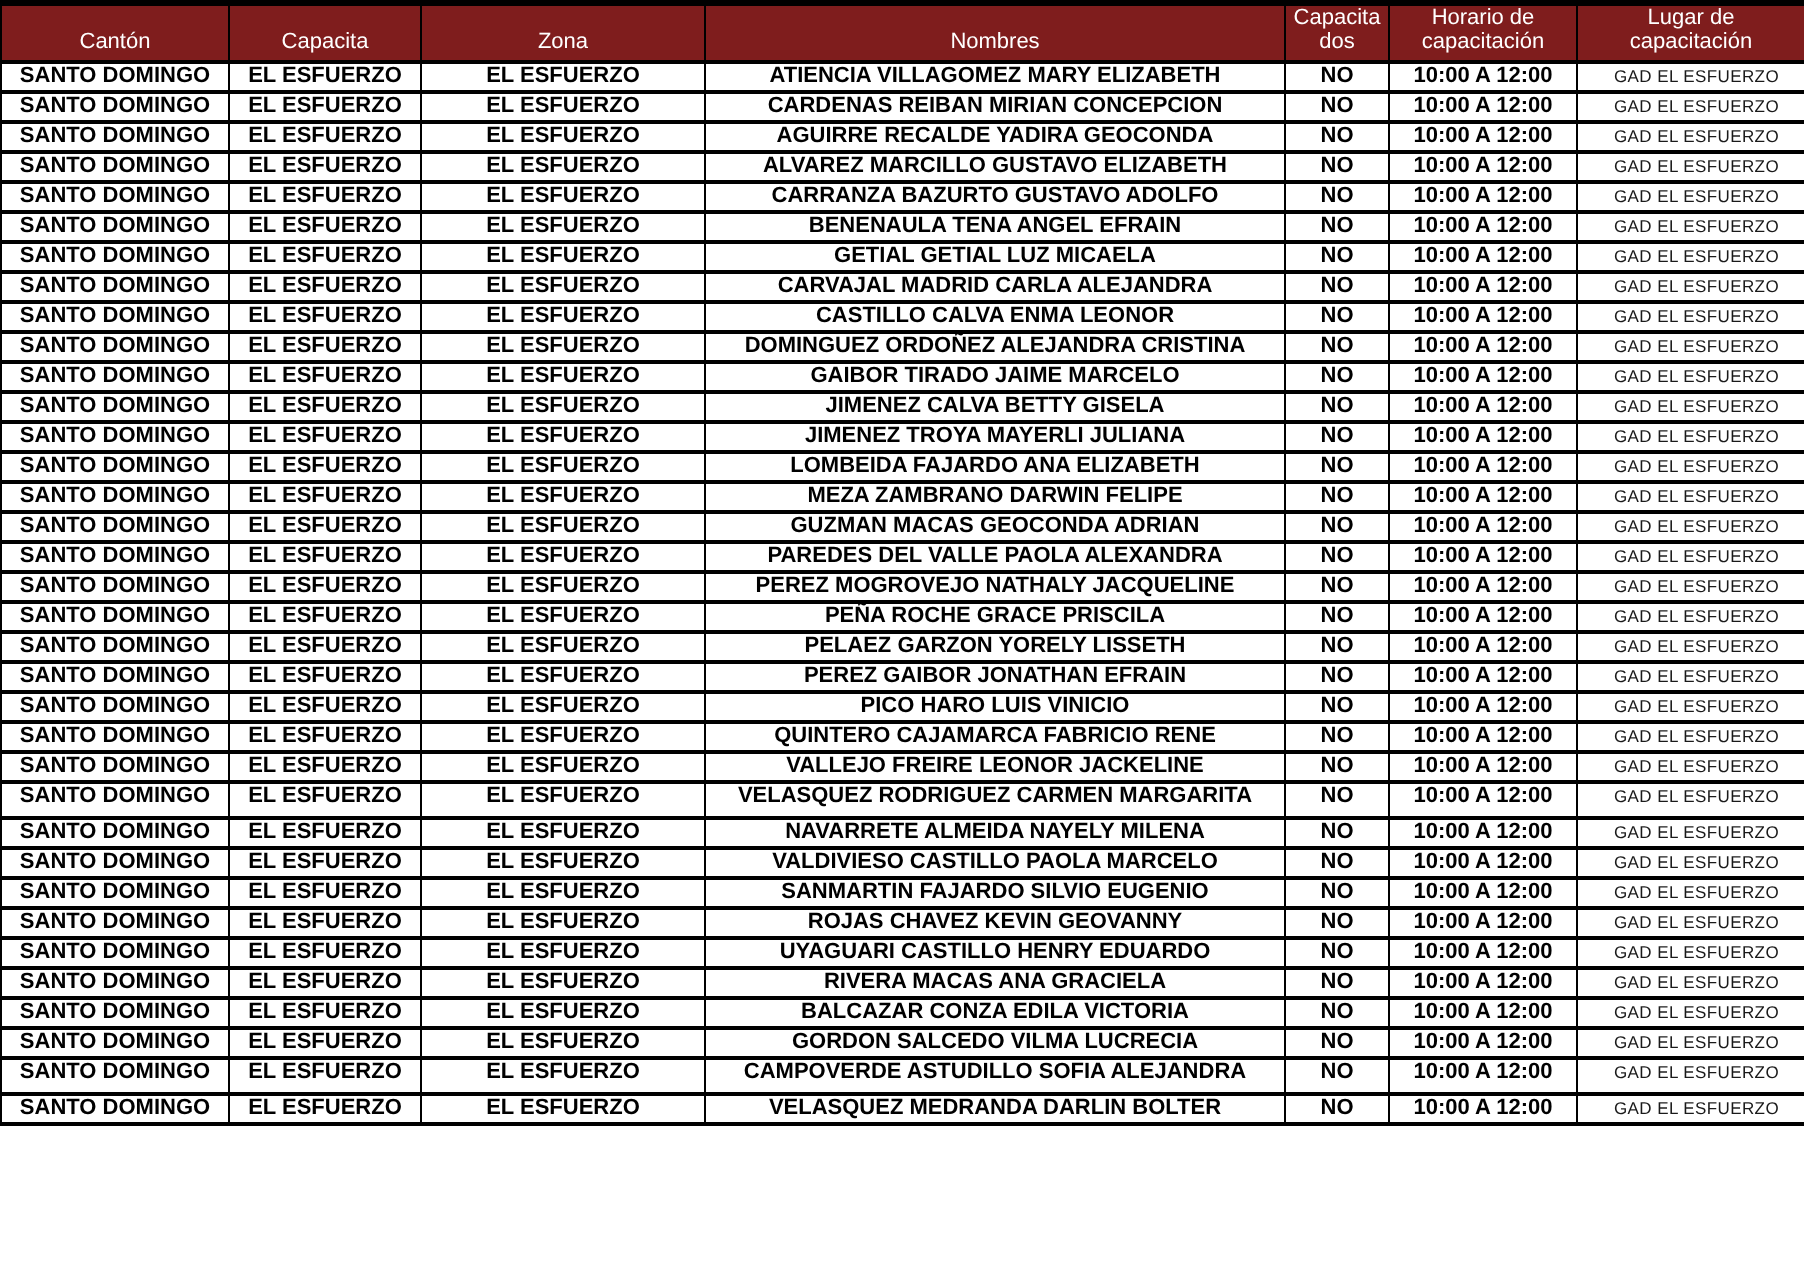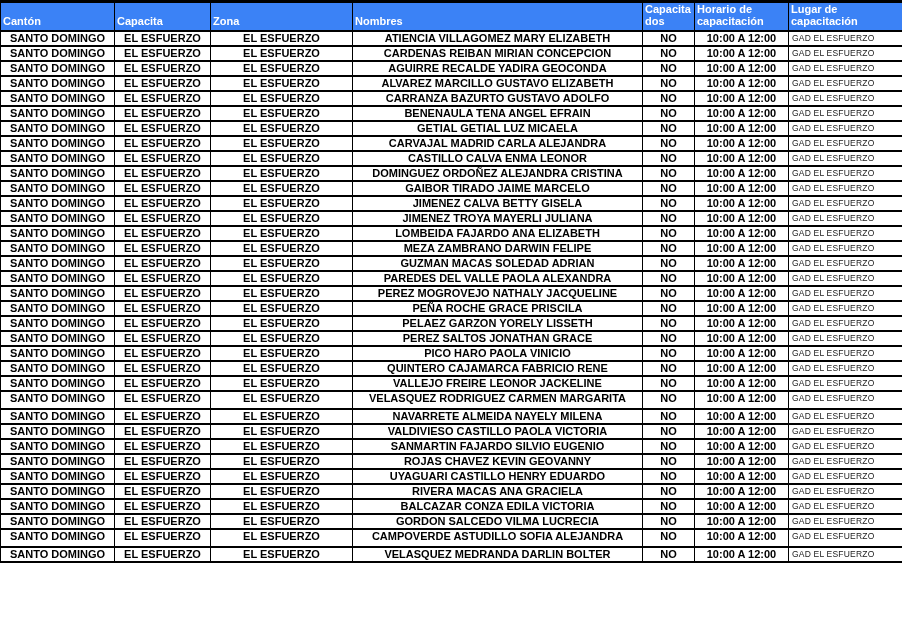--- a/index.html
+++ b/index.html
@@ -24,26 +24,26 @@
     border: 1px solid #000000;
     border-top-width: 2px;
     border-bottom-width: 2px;
     overflow: hidden;
     white-space: nowrap;
     padding: 0 2px;
     box-sizing: border-box;
   }
   
   table.report thead th {
-    background: #3b82f6;
+    background: #7f1d1d;
     color: #ffffff;
-    font-weight: bold;
+    font-weight: normal;
     font-size: 11px;
     line-height: 12px;
-    text-align: left;
+    text-align: center;
     vertical-align: bottom;
     padding-bottom: 3px;
     border-top-width: 3px;
     white-space: pre-line;
     height: 29px;
   }
   
   table.report tbody td {
     font-weight: bold;
     font-size: 11px;
@@ -51,21 +51,21 @@
     color: #000000;
     text-align: center;
     vertical-align: middle;
     height: 15px;
   }
   table.report tbody td.lugar {
     font-weight: normal;
     font-size: 8.5px;
     letter-spacing: 0.2px;
     text-align: left;
-    padding-left: 3px;
+    padding-left: 18px;
     color: #1a1a1a;
   }
   tr.tall-a td { height: 22px; vertical-align: bottom; padding-bottom: 3px; }
   tr.tall-b td { height: 26px; vertical-align: bottom; padding-bottom: 3px; }
 </style>
 </head>
 <body>
 
 <div class="sheet">
   <table class="report">
@@ -226,21 +226,21 @@
           <td>EL ESFUERZO</td>
           <td>MEZA ZAMBRANO DARWIN FELIPE</td>
           <td>NO</td>
           <td>10:00 A 12:00</td>
           <td class="lugar">GAD EL ESFUERZO</td>
         </tr>
         <tr>
           <td>SANTO DOMINGO</td>
           <td>EL ESFUERZO</td>
           <td>EL ESFUERZO</td>
-          <td>GUZMAN MACAS SOLEDAD ADRIAN</td>
+          <td>GUZMAN MACAS GEOCONDA ADRIAN</td>
           <td>NO</td>
           <td>10:00 A 12:00</td>
           <td class="lugar">GAD EL ESFUERZO</td>
         </tr>
         <tr>
           <td>SANTO DOMINGO</td>
           <td>EL ESFUERZO</td>
           <td>EL ESFUERZO</td>
           <td>PAREDES DEL VALLE PAOLA ALEXANDRA</td>
           <td>NO</td>
@@ -271,30 +271,30 @@
           <td>EL ESFUERZO</td>
           <td>PELAEZ GARZON YORELY LISSETH</td>
           <td>NO</td>
           <td>10:00 A 12:00</td>
           <td class="lugar">GAD EL ESFUERZO</td>
         </tr>
         <tr>
           <td>SANTO DOMINGO</td>
           <td>EL ESFUERZO</td>
           <td>EL ESFUERZO</td>
-          <td>PEREZ SALTOS JONATHAN GRACE</td>
-          <td>NO</td>
-          <td>10:00 A 12:00</td>
-          <td class="lugar">GAD EL ESFUERZO</td>
-        </tr>
-        <tr>
-          <td>SANTO DOMINGO</td>
-          <td>EL ESFUERZO</td>
-          <td>EL ESFUERZO</td>
-          <td>PICO HARO PAOLA VINICIO</td>
+          <td>PEREZ GAIBOR JONATHAN EFRAIN</td>
+          <td>NO</td>
+          <td>10:00 A 12:00</td>
+          <td class="lugar">GAD EL ESFUERZO</td>
+        </tr>
+        <tr>
+          <td>SANTO DOMINGO</td>
+          <td>EL ESFUERZO</td>
+          <td>EL ESFUERZO</td>
+          <td>PICO HARO LUIS VINICIO</td>
           <td>NO</td>
           <td>10:00 A 12:00</td>
           <td class="lugar">GAD EL ESFUERZO</td>
         </tr>
         <tr>
           <td>SANTO DOMINGO</td>
           <td>EL ESFUERZO</td>
           <td>EL ESFUERZO</td>
           <td>QUINTERO CAJAMARCA FABRICIO RENE</td>
           <td>NO</td>
@@ -325,21 +325,21 @@
           <td>EL ESFUERZO</td>
           <td>NAVARRETE ALMEIDA NAYELY MILENA</td>
           <td>NO</td>
           <td>10:00 A 12:00</td>
           <td class="lugar">GAD EL ESFUERZO</td>
         </tr>
         <tr>
           <td>SANTO DOMINGO</td>
           <td>EL ESFUERZO</td>
           <td>EL ESFUERZO</td>
-          <td>VALDIVIESO CASTILLO PAOLA VICTORIA</td>
+          <td>VALDIVIESO CASTILLO PAOLA MARCELO</td>
           <td>NO</td>
           <td>10:00 A 12:00</td>
           <td class="lugar">GAD EL ESFUERZO</td>
         </tr>
         <tr>
           <td>SANTO DOMINGO</td>
           <td>EL ESFUERZO</td>
           <td>EL ESFUERZO</td>
           <td>SANMARTIN FAJARDO SILVIO EUGENIO</td>
           <td>NO</td>

